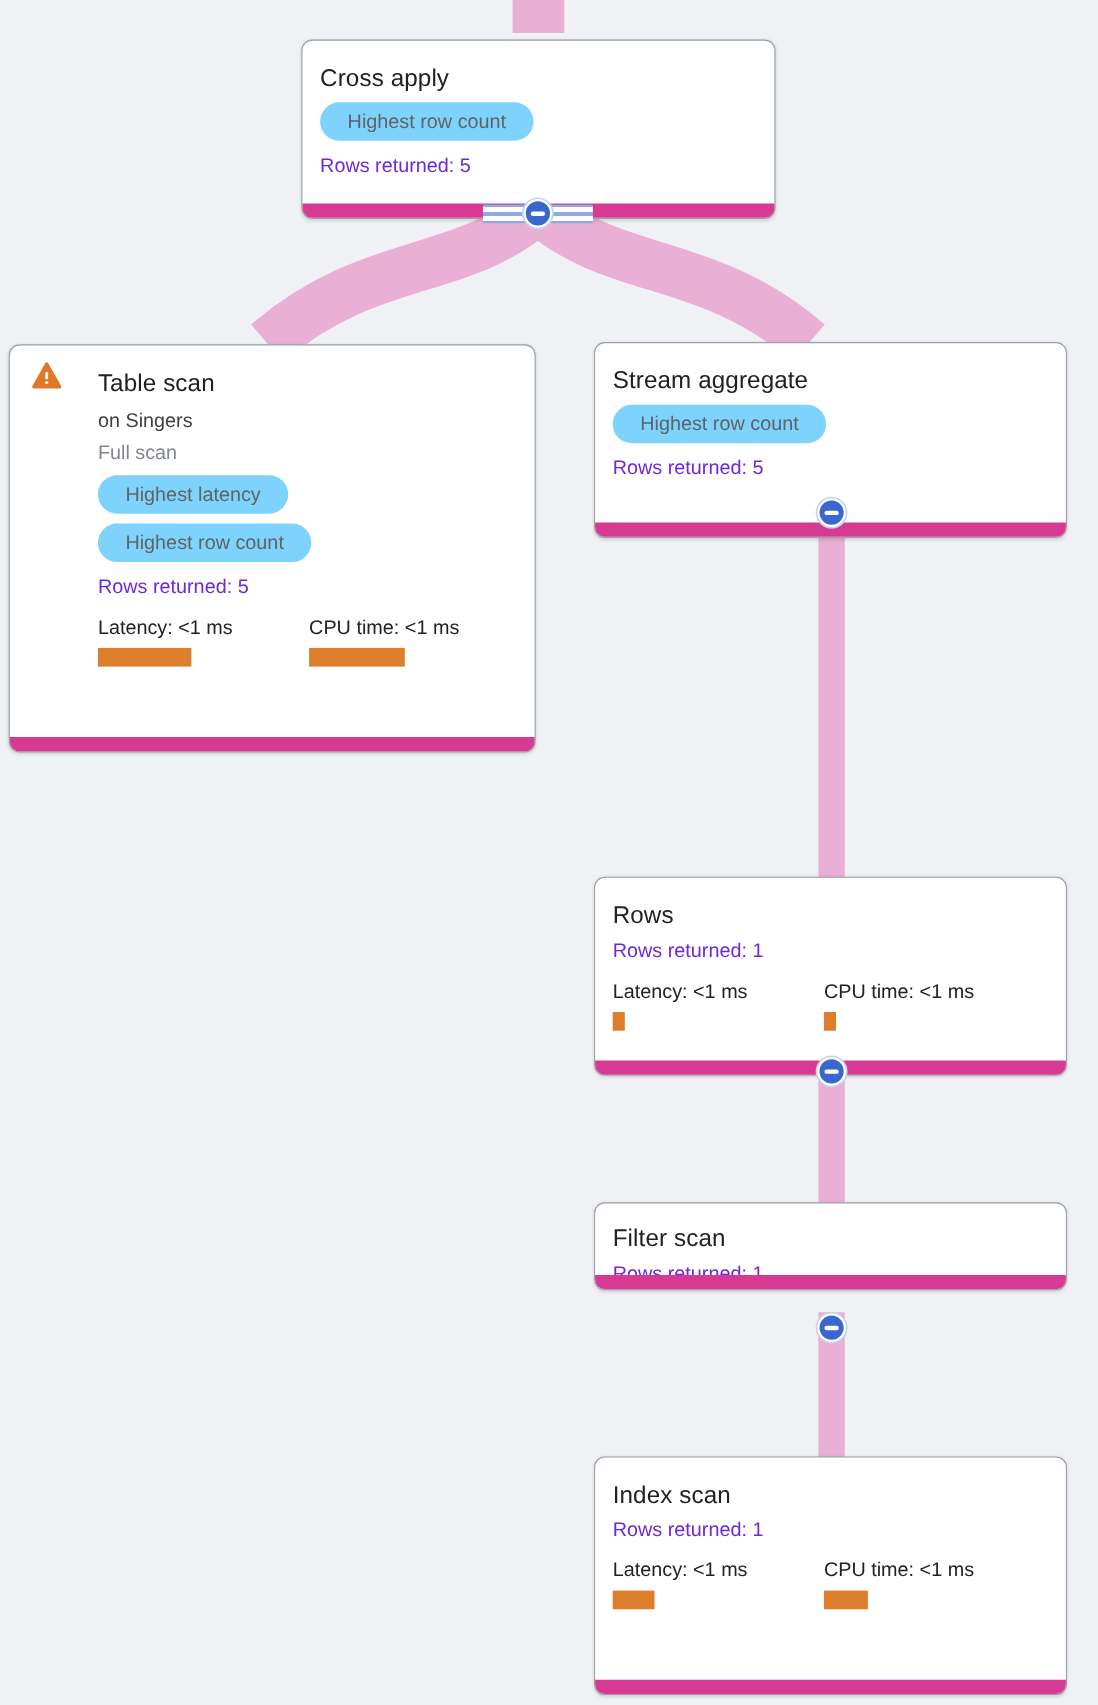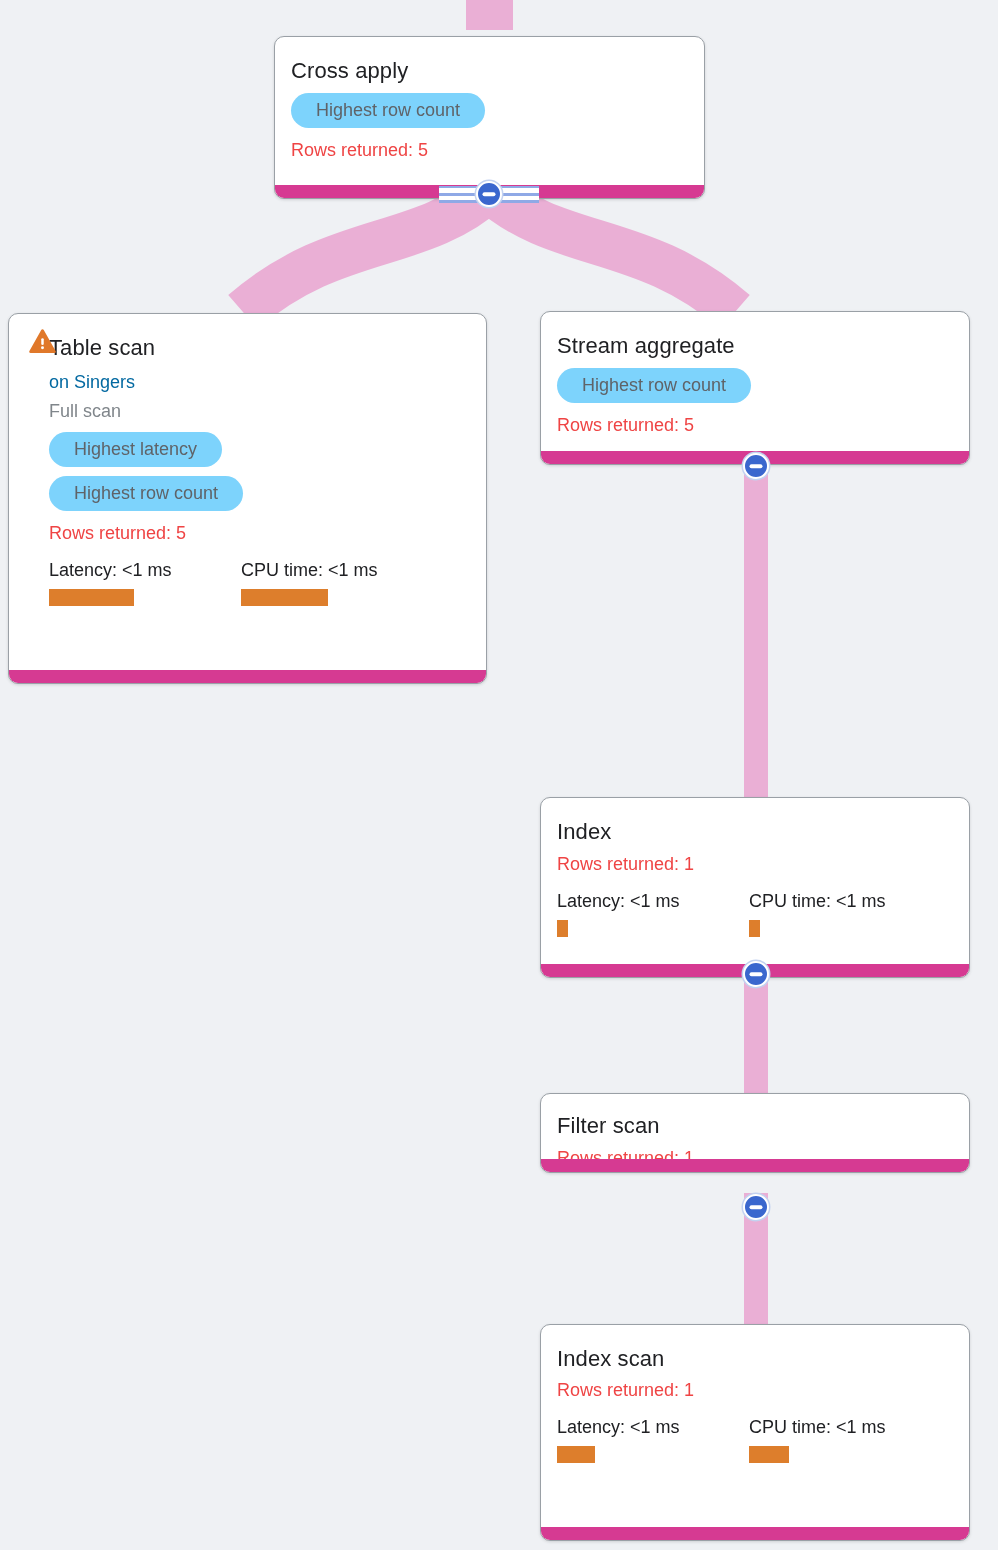--- a/index.html
+++ b/index.html
@@ -26,36 +26,36 @@
   }
   .accent-bar {
     position:absolute; left:0; right:0; bottom:0;
     height:13px; background:#d63a92;
     border-radius:0 0 9px 9px;
   }
   .card-body {
     padding:20px 16px 16px 16px;
     display:flex; flex-direction:column; align-items:flex-start;
   }
-  .indented .card-body { padding-left:40px; }
+  .indented .card-body { padding-left:80px; }
 
   .node-title {
     font-size:22px; line-height:27px; font-weight:500;
     color:#202124; letter-spacing:.1px;
   }
-  .node-subtitle { font-size:18px; line-height:24px; margin-top:9px; color:#0369a1; }
+  .node-subtitle { font-size:18px; line-height:24px; margin-top:9px; color:#404040; }
   .node-note { font-size:18px; line-height:24px; margin-top:5px; color:#80868b; }
   .badge {
     display:inline-block;
     background:#7dd3fc; color:#5f6368;
     font-size:18px; line-height:23px;
     padding:6px 25px; border-radius:18px;
     margin-top:9px;
   }
-  .rows-line { font-size:18px; line-height:24px; margin-top:10px; color:#ef4444; }
+  .rows-line { font-size:18px; line-height:24px; margin-top:10px; color:#6d28d9; }
 
   .metrics { display:flex; margin-top:13px; }
   .metric { width:192px; }
   .metric-label { font-size:18px; line-height:24px; color:#202124; }
   .metric-bar { height:17px; margin-top:7px; background:#dd7e2c; }
 
   .warning-icon { position:absolute; left:20px; top:15px; width:27px; height:25px; }
 
   .collapse-btn {
     position:absolute; width:26px; height:26px; border-radius:50%;
@@ -125,36 +125,36 @@
         </div>
         <div class="metric">
           <div class="metric-label">CPU time: &lt;1 ms</div>
           <div class="metric-bar" style="width: 87px;"></div>
         </div>
       </div>
     </div>
     <div class="accent-bar"></div>
   </div>
 
-  <div class="card" style="left:540px; top:300px; width:430px; height:154px;">
+  <div class="card" style="left:540px; top:300px; width:430px; height:178px;">
     <div class="card-body">
       <div class="node-title">Stream aggregate</div>
       <div class="badge">Highest row count</div>
       <div class="rows-line">Rows returned: 5</div>
     </div>
     <div class="accent-bar"></div>
   </div>
 
   <button class="collapse-btn" style="left:743px; top:453px;">
     <span class="minus-glyph"></span>
   </button>
 
   <div class="card" style="left:540px; top:786px; width:430px; height:181px;">
     <div class="card-body">
-      <div class="node-title">Index</div>
+      <div class="node-title">Rows</div>
       <div class="rows-line" style="margin-top:7px;">Rows returned: 1</div>
       <div class="metrics">
         <div class="metric">
           <div class="metric-label">Latency: &lt;1 ms</div>
           <div class="metric-bar" style="width: 11px;"></div>
         </div>
         <div class="metric">
           <div class="metric-label">CPU time: &lt;1 ms</div>
           <div class="metric-bar" style="width: 11px;"></div>
         </div>

